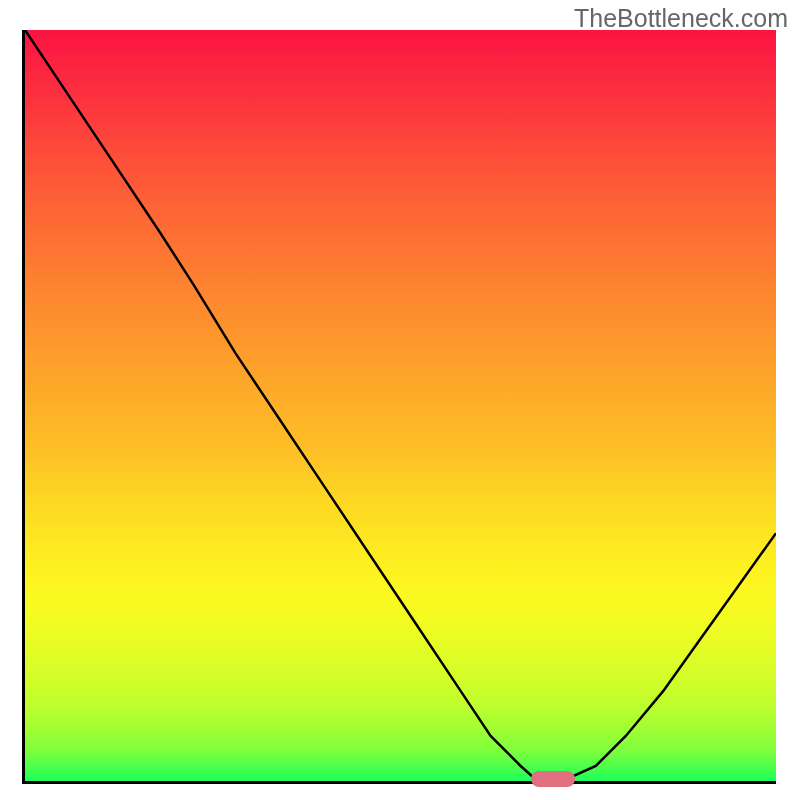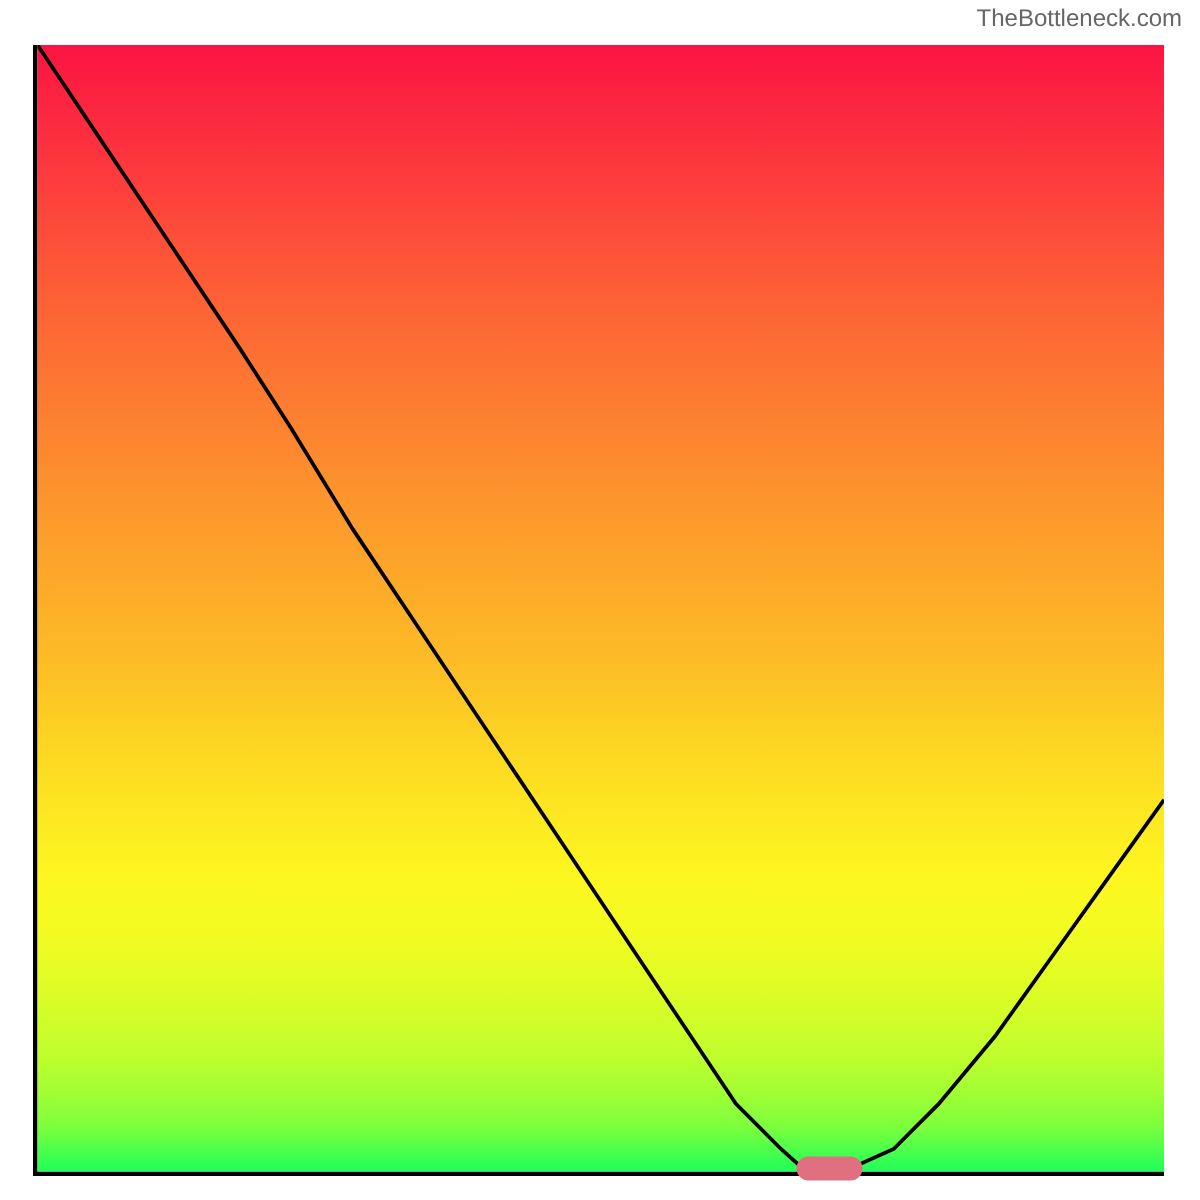--- a/index.html
+++ b/index.html
@@ -12,21 +12,21 @@
       height: 800px;
       background: #fff;
       position: relative;
       font-family: Arial, sans-serif;
     }
     .watermark {
       position: absolute;
       top: 4px;
       right: 12px;
       color: #666;
-      font-size: 16px;
+      font-size: 25px;
       font-weight: normal;
       z-index: 10;
     }
     .chart-container {
       position: absolute;
       top: 30px;
       left: 22px;
       width: 754px;
       height: 754px;
       border-left: 3px solid #000;

